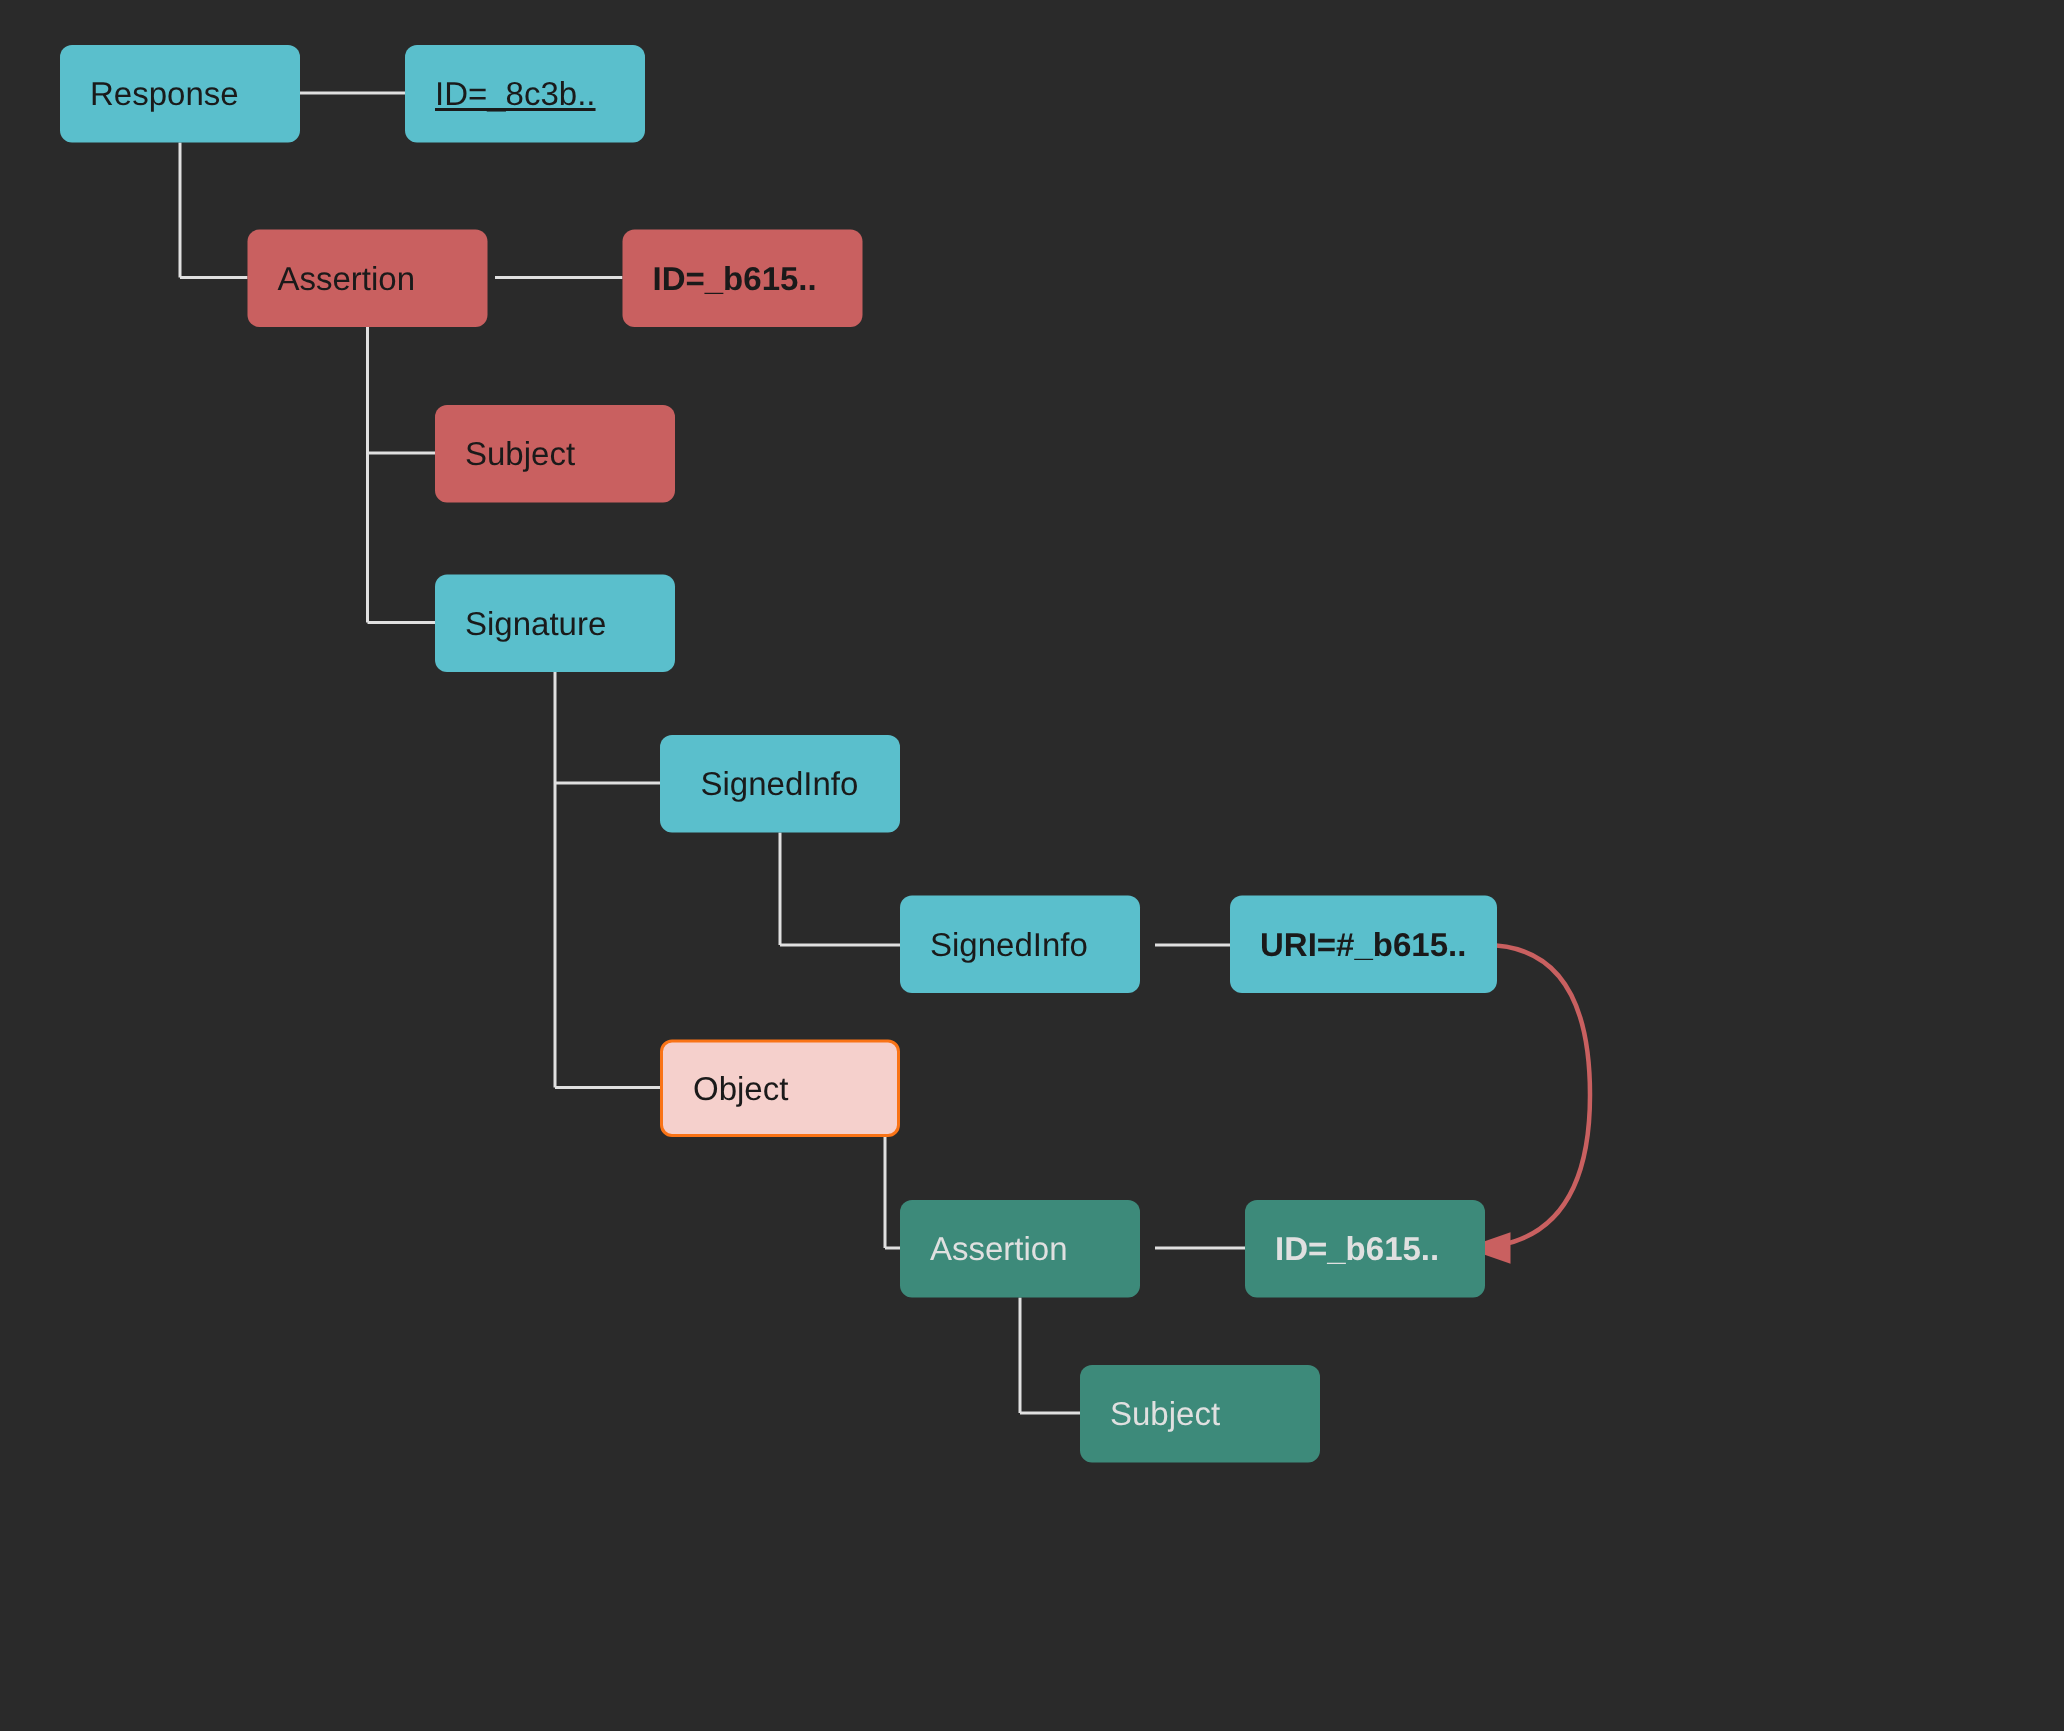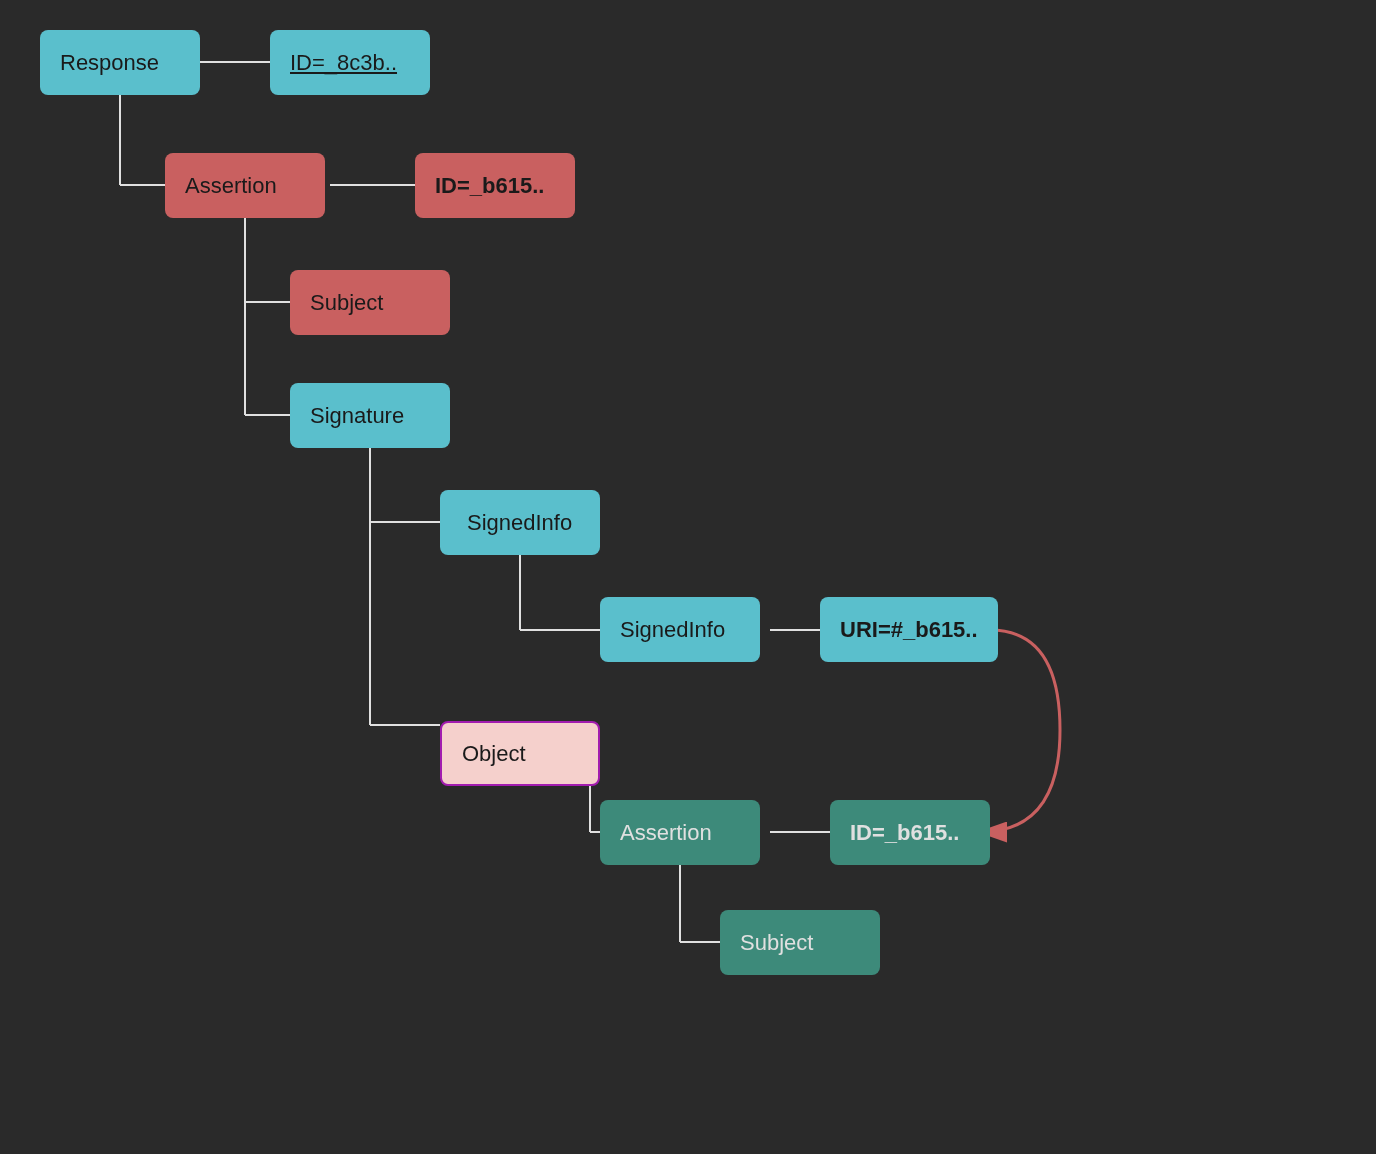--- a/index.html
+++ b/index.html
@@ -35,23 +35,22 @@
       color: #1a1a1a;
     }
 
     .node-teal {
       background: #3d8a7a;
       color: #e0e0e0;
     }
 
     .node-object {
       background: #f5d0cc;
-      border: 2px solid #a21caf;
+      border: 2px solid #f97316;
       color: #1a1a1a;
-      margin-top: 28px;
     }
 
     svg.lines {
       position: absolute;
       top: 0;
       left: 0;
       width: 1376px;
       height: 1154px;
       pointer-events: none;
     }

